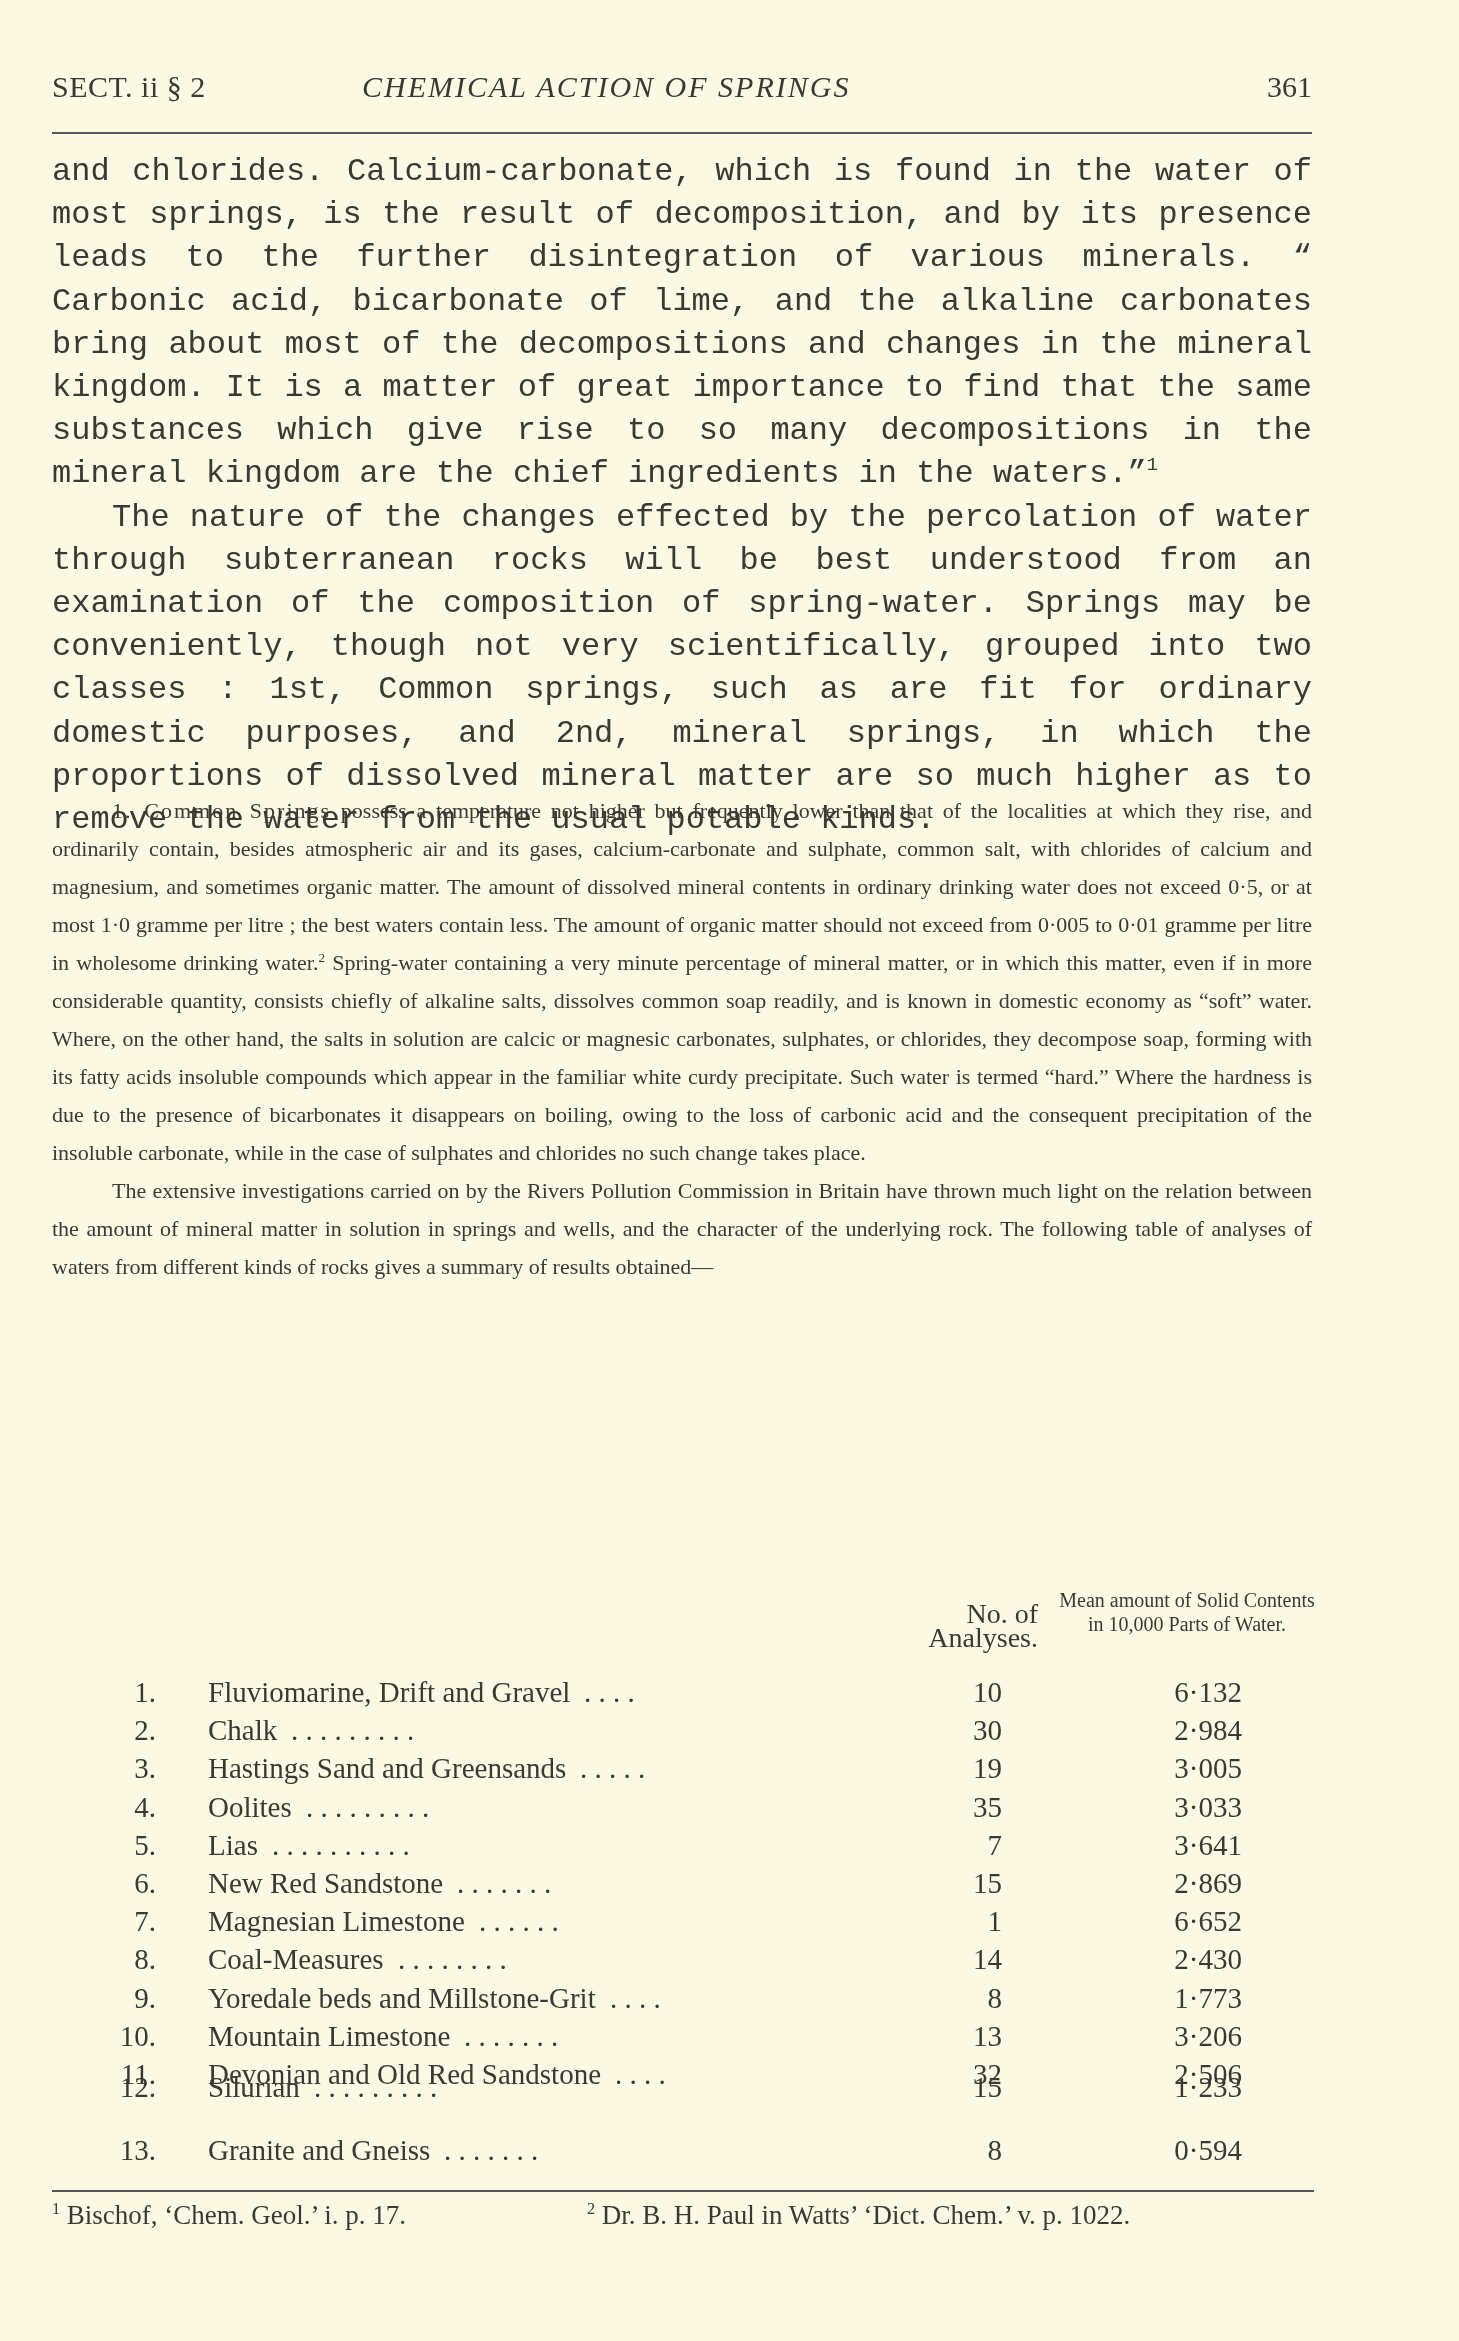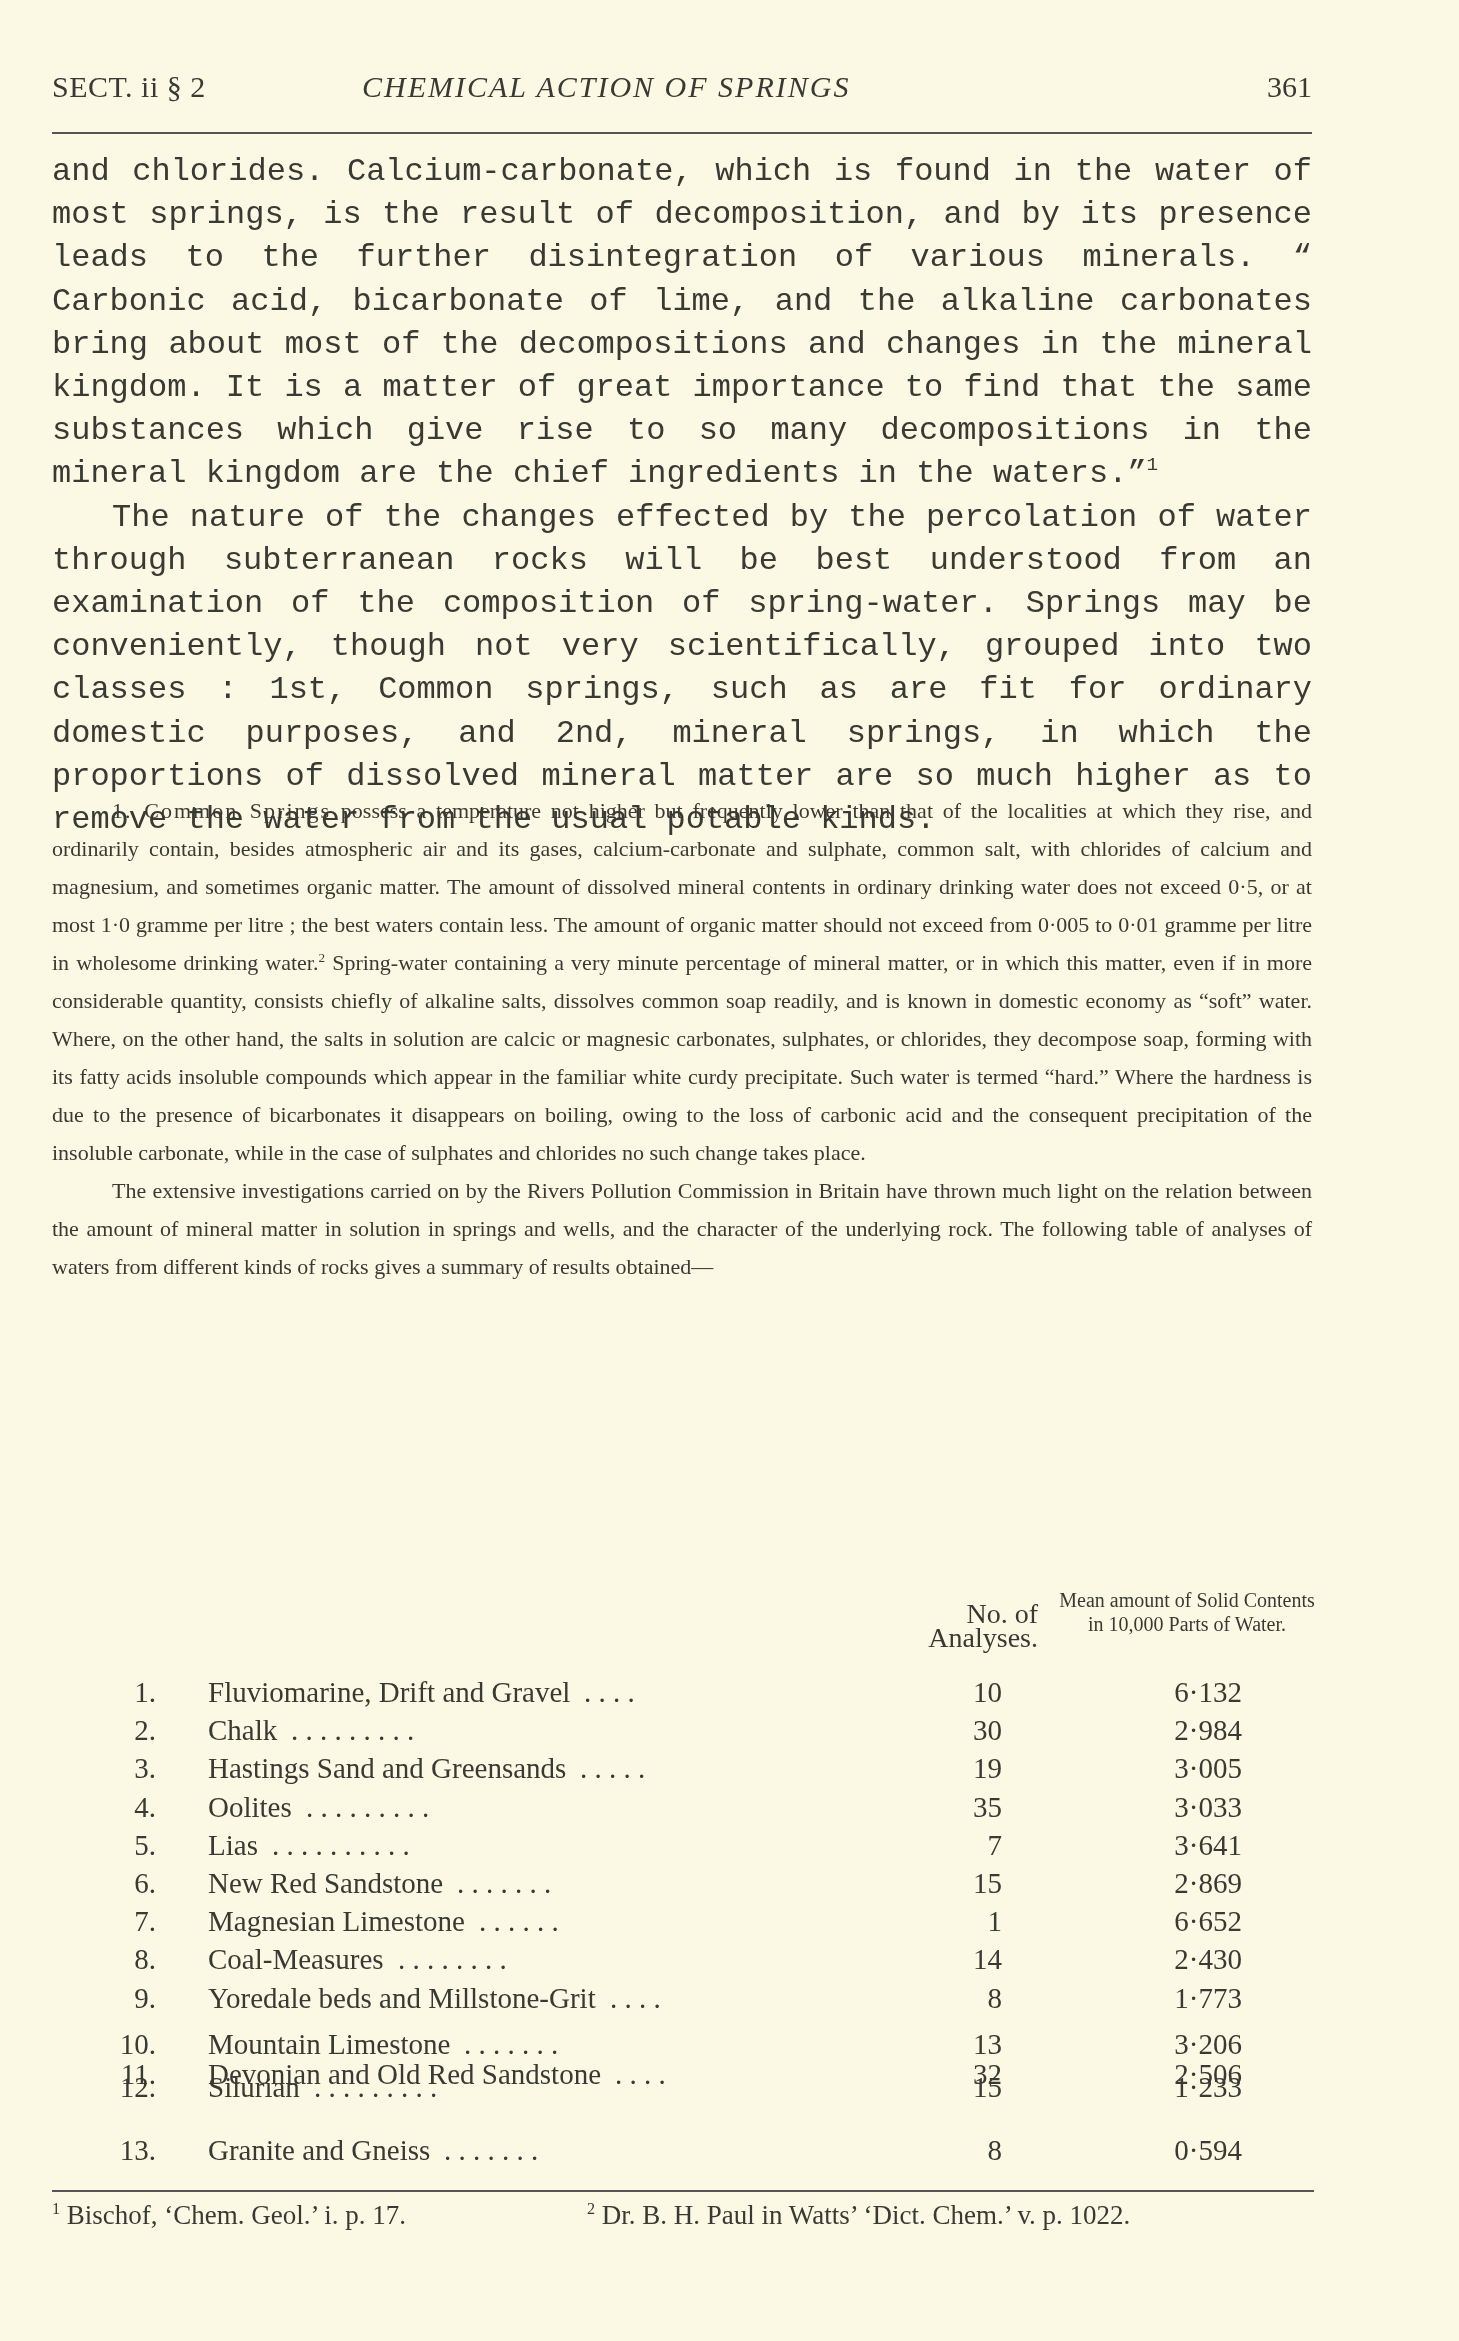--- a/index.html
+++ b/index.html
@@ -114,21 +114,21 @@
           <span class="n">14</span>
           <span class="v">2·430</span>
         </div>
         <div class="row" style="top: 393.6px;">
           <span class="idx">9.</span>
           <span class="lbl">Yoredale beds and Millstone-Grit</span>
           <span class="dots" style="left: 558px; width: 312px; overflow: hidden;">.   .   .   .</span>
           <span class="n">8</span>
           <span class="v">1·773</span>
         </div>
-        <div class="row" style="top: 431.8px; margin-top: 8px;">
+        <div class="row" style="top: 431.8px;">
           <span class="idx">10.</span>
           <span class="lbl">Mountain Limestone</span>
           <span class="dots" style="left: 412px; width: 458px; overflow: hidden;">.   .   .   .   .   .   .</span>
           <span class="n">13</span>
           <span class="v">3·206</span>
         </div>
         <div class="row" style="top: 470px;">
           <span class="idx">11.</span>
           <span class="lbl">Devonian and Old Red Sandstone</span>
           <span class="dots" style="left: 563px; width: 307px; overflow: hidden;">.   .   .   .</span>

